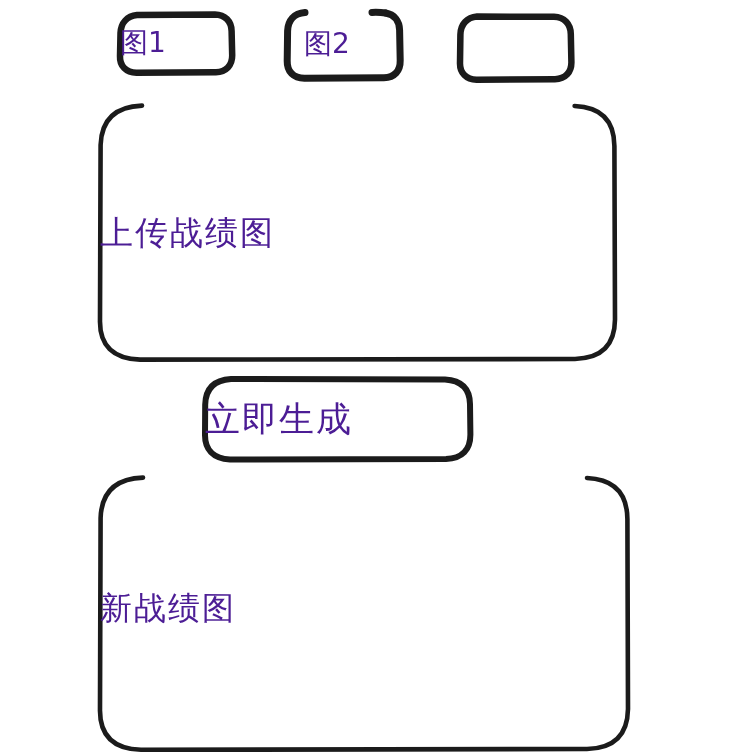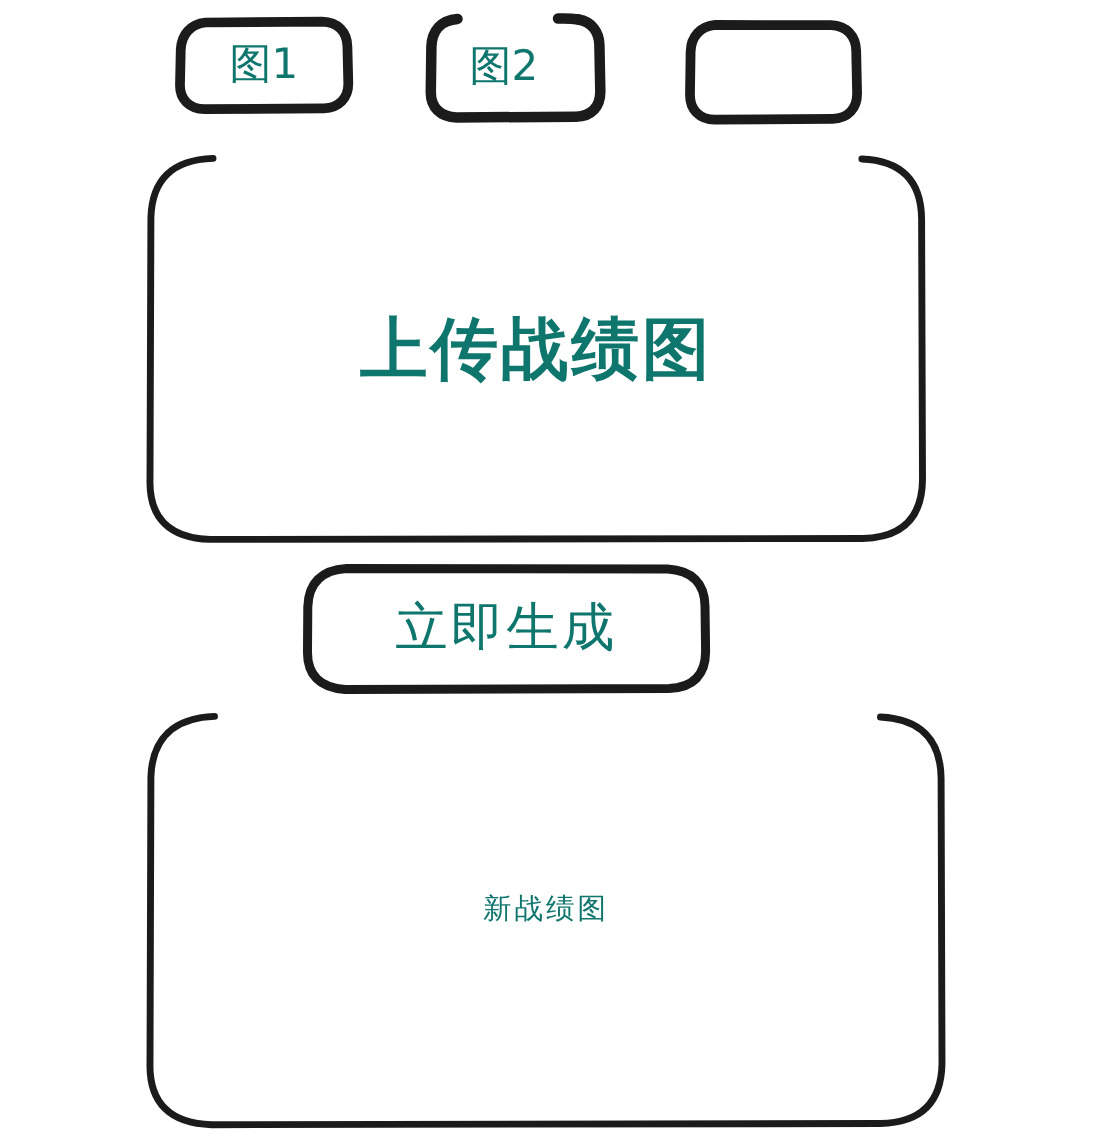--- a/index.html
+++ b/index.html
@@ -41,53 +41,51 @@
     stroke: #1b1b1b;
     stroke-linecap: round;
     stroke-linejoin: round;
   }
 
   
   .region {
     position: absolute;
     display: flex;
     align-items: center;
-    justify-content: center;
     box-sizing: border-box;
     background: transparent;
-    color: #0f766e;
+    color: #4c1d95;
     user-select: none;
   }
 
   
   .tab-btn {
     font-size: 28px;
     letter-spacing: 0px;
     line-height: 1;
     cursor: pointer;
   }
   #tab-1 { left: 120px; top: 14px;  width: 112px; height: 58px; }
-  #tab-2 { left: 280px; top: 12px;  width: 112px; height: 64px; }
+  #tab-2 { left: 304px; top: 12px;  width: 112px; height: 64px; }
   #tab-3 { left: 460px; top: 16px;  width: 112px; height: 62px; }
 
   
   #upload-panel {
     left: 100px;
     top: 105px;
     width: 515px;
     height: 255px;
     cursor: pointer;
   }
   #upload-panel .panel-label {
-    font-size: 45px;
+    font-size: 33px;
     letter-spacing: 2px;
     line-height: 1;
     position: relative;
     top: 0px;
-    font-weight: bold;
   }
 
   
   #generate-button {
     left: 205px;
     top: 378px;
     width: 265px;
     height: 82px;
     cursor: pointer;
   }
@@ -99,26 +97,25 @@
 
   
   #result-panel {
     left: 100px;
     top: 477px;
     width: 528px;
     height: 273px;
     cursor: default;
   }
   #result-panel .panel-label {
-    font-size: 19px;
+    font-size: 32px;
     letter-spacing: 2px;
     line-height: 1;
     position: relative;
     top: -6px;
-    font-family: Liberation Mono, monospace;
   }
 </style>
 </head>
 <body>
 
 <div id="wireframe-root">
 
   <svg class="sketch-svg" viewBox="0 0 729 756" aria-hidden="true">
 
     <path stroke-width="6.5" d="

